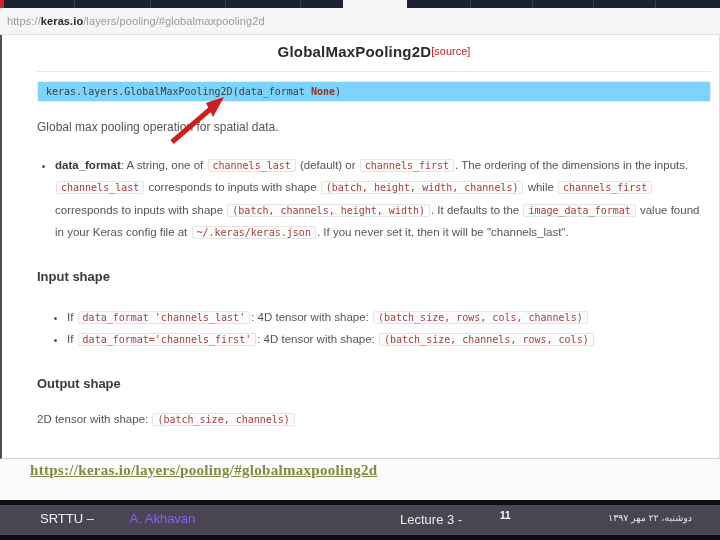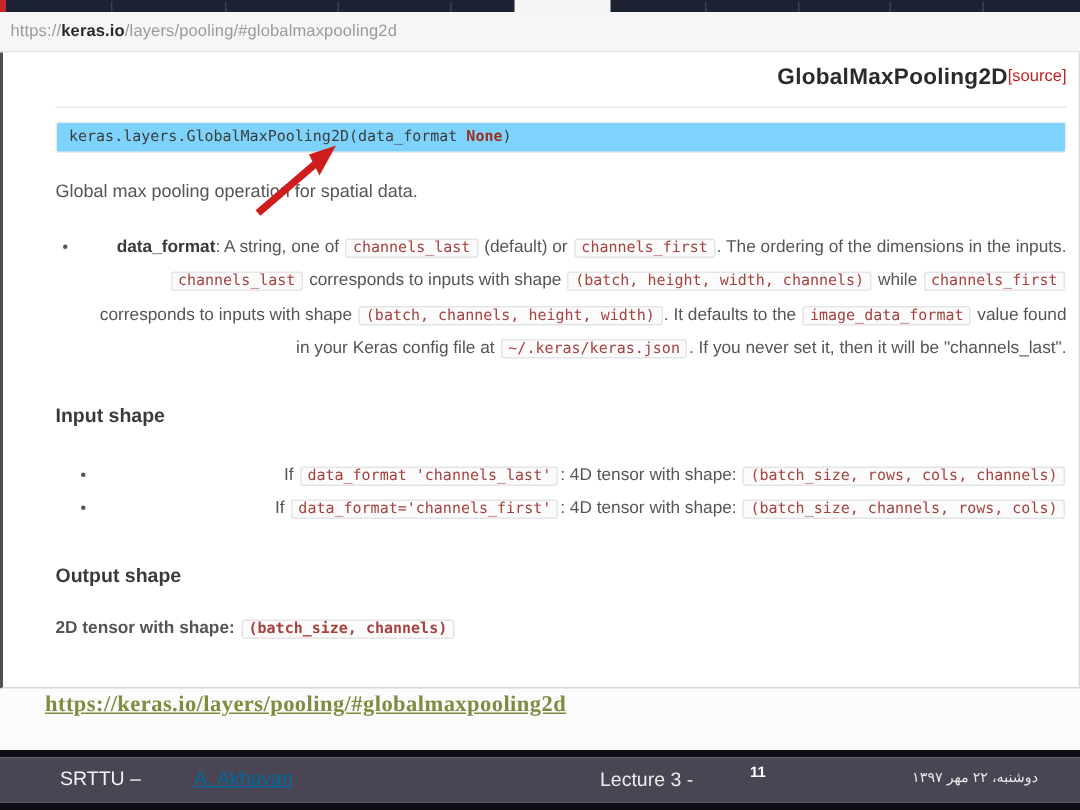--- a/index.html
+++ b/index.html
@@ -17,55 +17,55 @@
   .urlbar{position:absolute;top:8px;left:0;width:720px;height:26px;background:#f6f6f6;
           border-bottom:1px solid #e2e2e2;display:flex;align-items:center;}
   .urltext{padding-left:7px;font-size:11px;color:#9a9a9a;letter-spacing:.1px;}
   .urltext .host{color:#2a2a2a;font-weight:bold;}
 
   
   .content{position:absolute;top:35px;left:0;width:720px;height:424px;background:#ffffff;
            border-left:2px solid #515151;border-right:1px solid #dcdcdc;
            border-bottom:1px solid #d5d5d5;box-sizing:border-box;
            padding:8px 8px 0 35px;color:#555;}
-  .h1row{display:flex;justify-content:flex-end;align-items:flex-start;}
+  .h1row{display:flex;justify-content:center;align-items:flex-start;}
   .doc-title{font-size:15px;font-weight:bold;color:#2b2b2b;letter-spacing:.2px;}
   .source-link{font-size:11px;color:#c41f1f;margin-top:2px;}
   .rule{border:none;border-top:1px solid #e8e8e8;margin:11px 0 0 0;}
   .codeblock{margin-top:9px;background:#7dd3fc;border:1px solid #ececec;border-radius:2px;
              padding:4px 8px;font-family:"DejaVu Sans Mono",monospace;font-size:10px;
              color:#3d3d3d;white-space:nowrap;}
   .codeblock .kw{color:#9e2f20;font-weight:bold;}
   .desc{margin-top:18px;font-size:12px;color:#555;}
   .h2{margin-top:25px;font-size:13px;font-weight:bold;color:#3a3a3a;}
-  ul.doclist{margin:20px 0 0 0;padding-left:18px;text-align:right;}
+  ul.doclist{margin:20px 0 0 0;padding-left:18px;}
   ul.doclist.indent2{padding-left:30px;margin-top:22px;}
   ul.doclist li{font-size:11.5px;line-height:1.95;color:#555;}
   .chip{font-family:"DejaVu Sans Mono",monospace;font-size:10px;color:#a3423f;
         background:#fbfbfb;border:1px solid #e5e5e5;border-radius:2px;
         padding:0 4px;margin:0 1px;white-space:nowrap;}
   .b{font-weight:bold;color:#3a3a3a;}
-  .outline{margin-top:22px;font-size:11.5px;color:#555;font-weight:bold;}
+  .outline{margin-top:22px;font-size:11.5px;color:#555;}
 
   
   .arrow-overlay{position:absolute;top:0;left:0;width:720px;height:540px;
                  pointer-events:none;z-index:5;}
 
   
   .cite{position:absolute;top:462px;left:30px;font-family:"Liberation Serif",serif;
         font-size:15px;font-weight:600;color:#7d8d3f;text-decoration:underline;
         letter-spacing:.3px;}
 
   
   .footer{position:absolute;left:0;top:500px;width:720px;height:40px;}
   .footer .edge-top{position:absolute;top:0;left:0;width:720px;height:5px;background:#0c0e14;}
   .footer .bar{position:absolute;top:5px;left:0;width:720px;height:30px;background:#494552;}
   .footer .edge-bottom{position:absolute;top:35px;left:0;width:720px;height:5px;background:#0c0e14;}
   .f-left{position:absolute;top:11px;left:40px;font-size:13px;color:#f2f2f2;}
-  .f-left a{color:#0369a1;text-decoration:underline;margin-left:32px;}
+  .f-left a{color:#8b5cf6;margin-left:32px;}
   .f-lecture{position:absolute;top:12px;left:400px;font-size:13px;color:#ededed;}
   .f-page{position:absolute;top:10px;left:500px;font-size:10px;font-weight:bold;color:#ffffff;}
   .f-date{position:absolute;top:12px;right:28px;font-size:9.5px;color:#e8e8e8;direction:rtl;}
 </style>
 </head>
 <body>
 
 <div class="slide">
 
   <div class="tabstrip">

